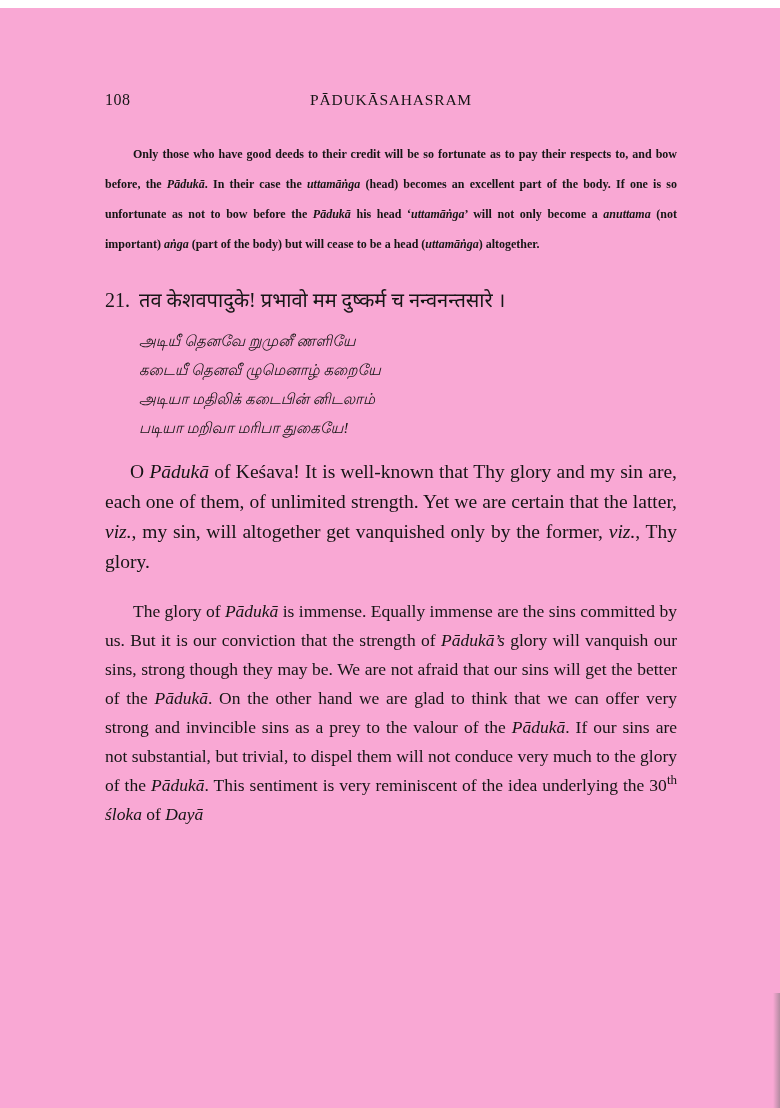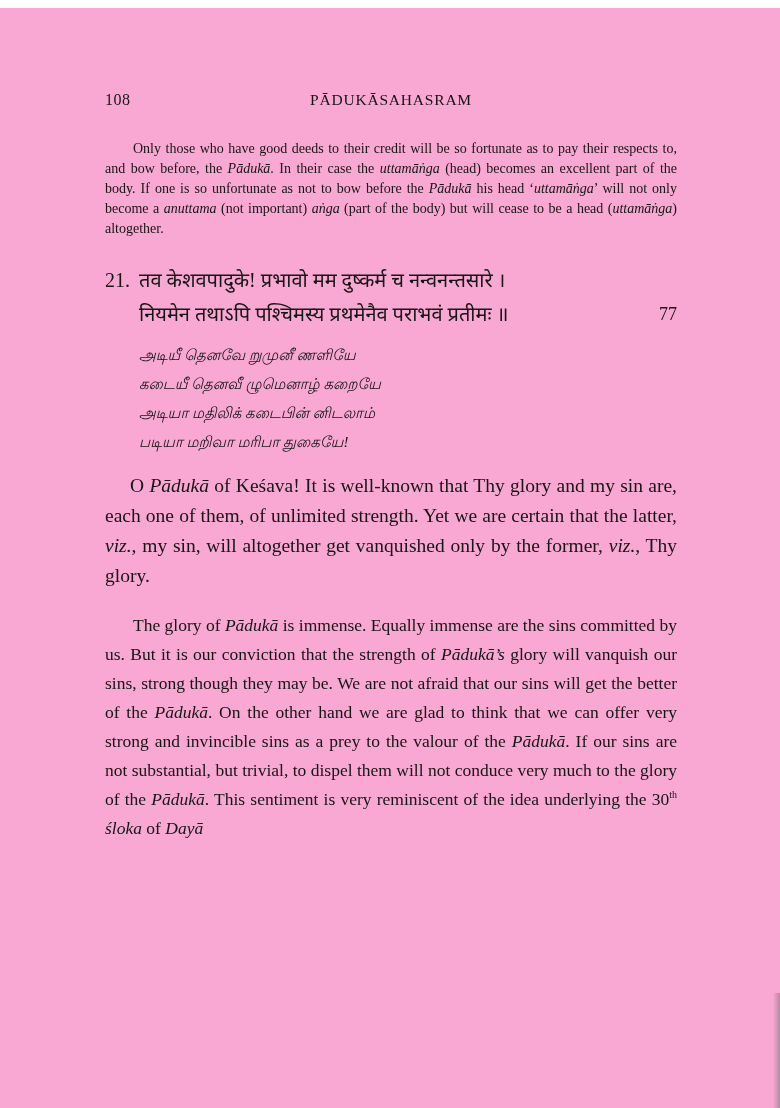--- a/index.html
+++ b/index.html
@@ -23,25 +23,26 @@
     line-height: 20px;
   }
   .page-num { position: absolute; left: 0; top: 0; letter-spacing: 0.5px; }
   .running-title {
     position: absolute; left: 0; right: 0; top: 0;
     text-align: center;
     font-size: 15.5px;
     letter-spacing: 0.8px;
   }
   .body-para {
-    font-size: 14px;
-    line-height: 20px;
+    font-size: 12px;
+    line-height: 30px;
     text-align: justify;
     text-indent: 28px;
     margin: 0;
+    font-weight: bold;
   }
   .verse-block {
     margin-top: 24px;
     font-size: 20px;
     line-height: 34px;
   }
   .verse-line { white-space: nowrap; }
   .verse-marker { margin-right: 9px; }
   .verse-line-2 {
     display: flex;
@@ -64,21 +65,21 @@
     text-indent: 25px;
   }
   .commentary-para {
     margin-top: 18px;
     font-size: 17.5px;
     line-height: 29px;
     text-align: justify;
     text-indent: 28px;
   }
   .it { font-style: italic; }
-  sup { font-size: 10px; line-height: 0; }
+  sup { font-size: 13px; line-height: 0; }
   .scan-edge-right {
     position: absolute;
     right: 0;
     top: 985px;
     bottom: 0;
     width: 7px;
     background: linear-gradient(to right, rgba(0,0,0,0), rgba(110,110,110,0.5));
   }
 </style>
 </head>
@@ -90,24 +91,20 @@
     <span class="page-num">108</span>
     <span class="running-title">PĀDUKĀSAHASRAM</span>
   </div>
 
   <p class="body-para"><span>Only those who have good deeds to their credit will be so fortunate as to pay their respects to, and bow before, the </span><span class="it">Pādukā</span><span>. In their case the </span><span class="it">uttamāṅga</span><span> (head) becomes an excellent part of the body. If one is so unfortunate as not to bow before the </span><span class="it">Pādukā</span><span> his head ‘</span><span class="it">uttamāṅga</span><span>’ will not only become a </span><span class="it">anuttama</span><span> (not important) </span><span class="it">aṅga</span><span> (part of the body) but will cease to be a head (</span><span class="it">uttamāṅga</span><span>) altogether.</span></p>
 
   <div class="verse-block">
     <div class="verse-line">
       <span class="verse-marker">21.</span><span>तव केशवपादुके! प्रभावो मम दुष्कर्म च नन्वनन्तसारे ।</span>
     </div>
-    <div class="verse-line-2">
-      <span>नियमेन तथाऽपि पश्चिमस्य प्रथमेनैव पराभवं प्रतीमः ॥</span>
-      <span class="verse-index">77</span>
-    </div>
   </div>
 
   <div class="tamil-verse">
     <div>அடியீ தெனவே றுமுனீ ணளியே</div>
     <div>கடையீ தெனவீ ழுமெனாழ் கறையே</div>
     <div>அடியா மதிலிக் கடைபின் னிடலாம்</div>
     <div>படியா மறிவா மரிபா துகையே!</div>
   </div>
 
   <p class="translation-para"><span>O </span><span class="it">Pādukā</span><span> of Keśava! It is well-known that Thy glory and my sin are, each one of them, of unlimited strength. Yet we are certain that the latter, </span><span class="it">viz.</span><span>, my sin, will altogether get vanquished only by the former, </span><span class="it">viz.</span><span>, Thy glory.</span></p>

